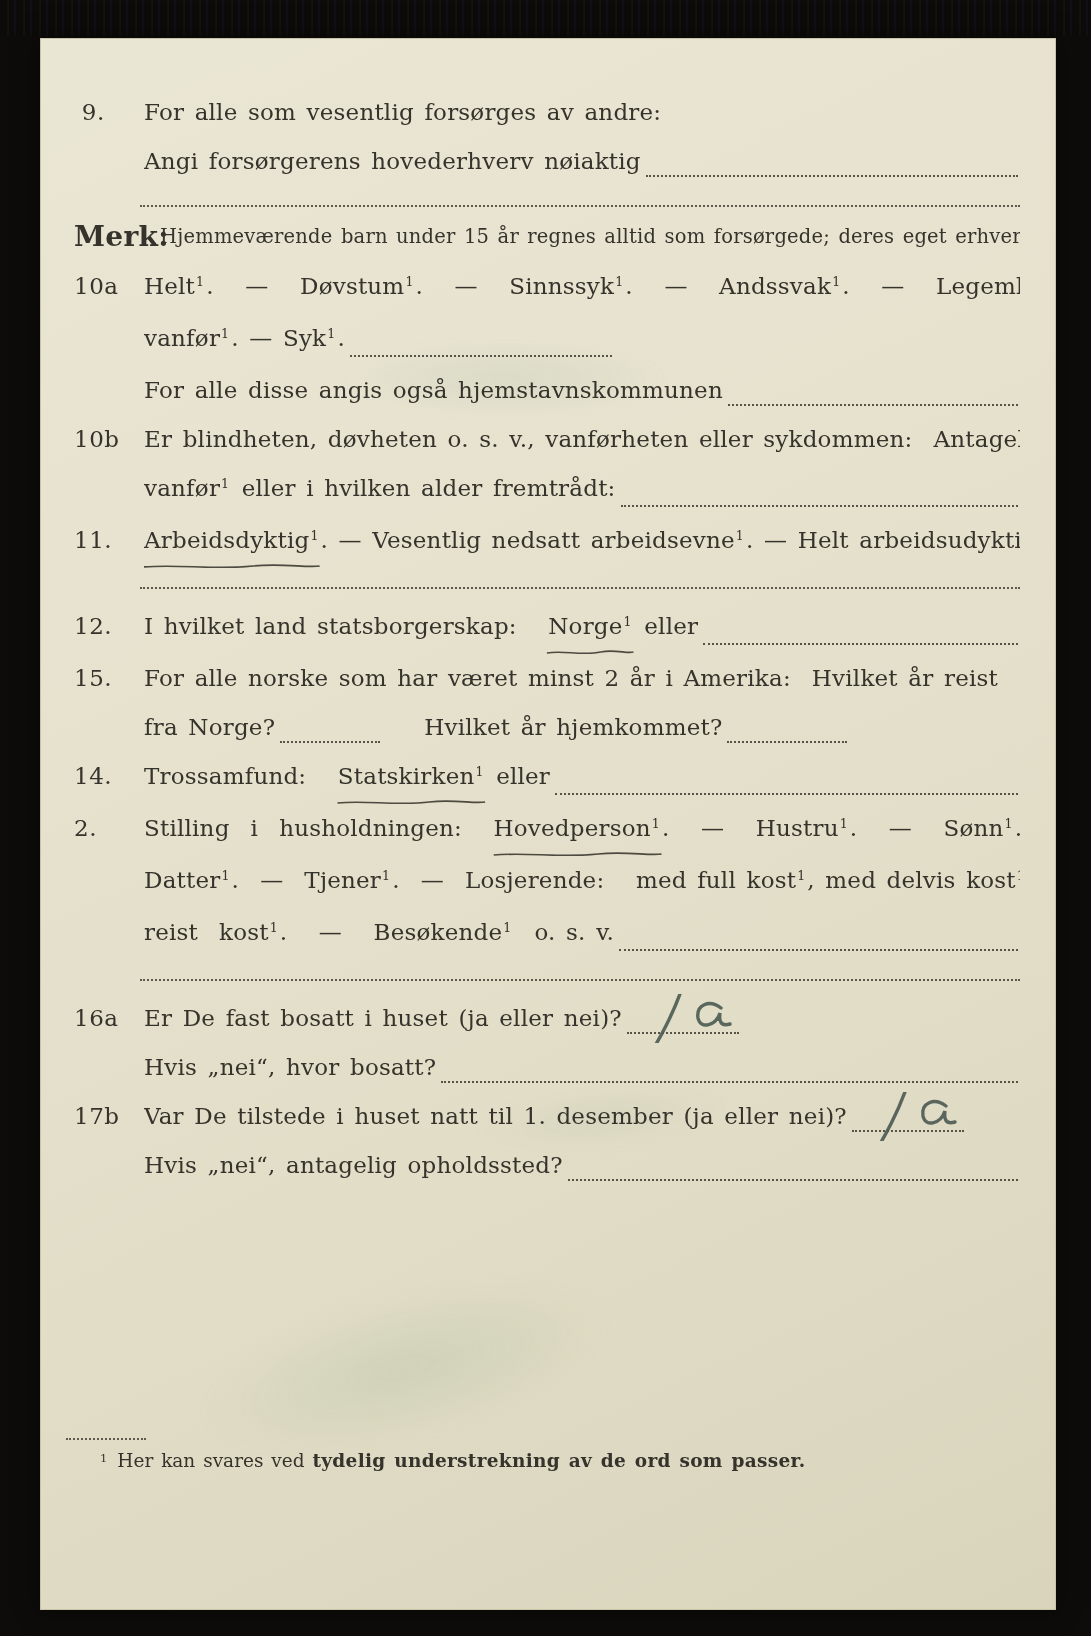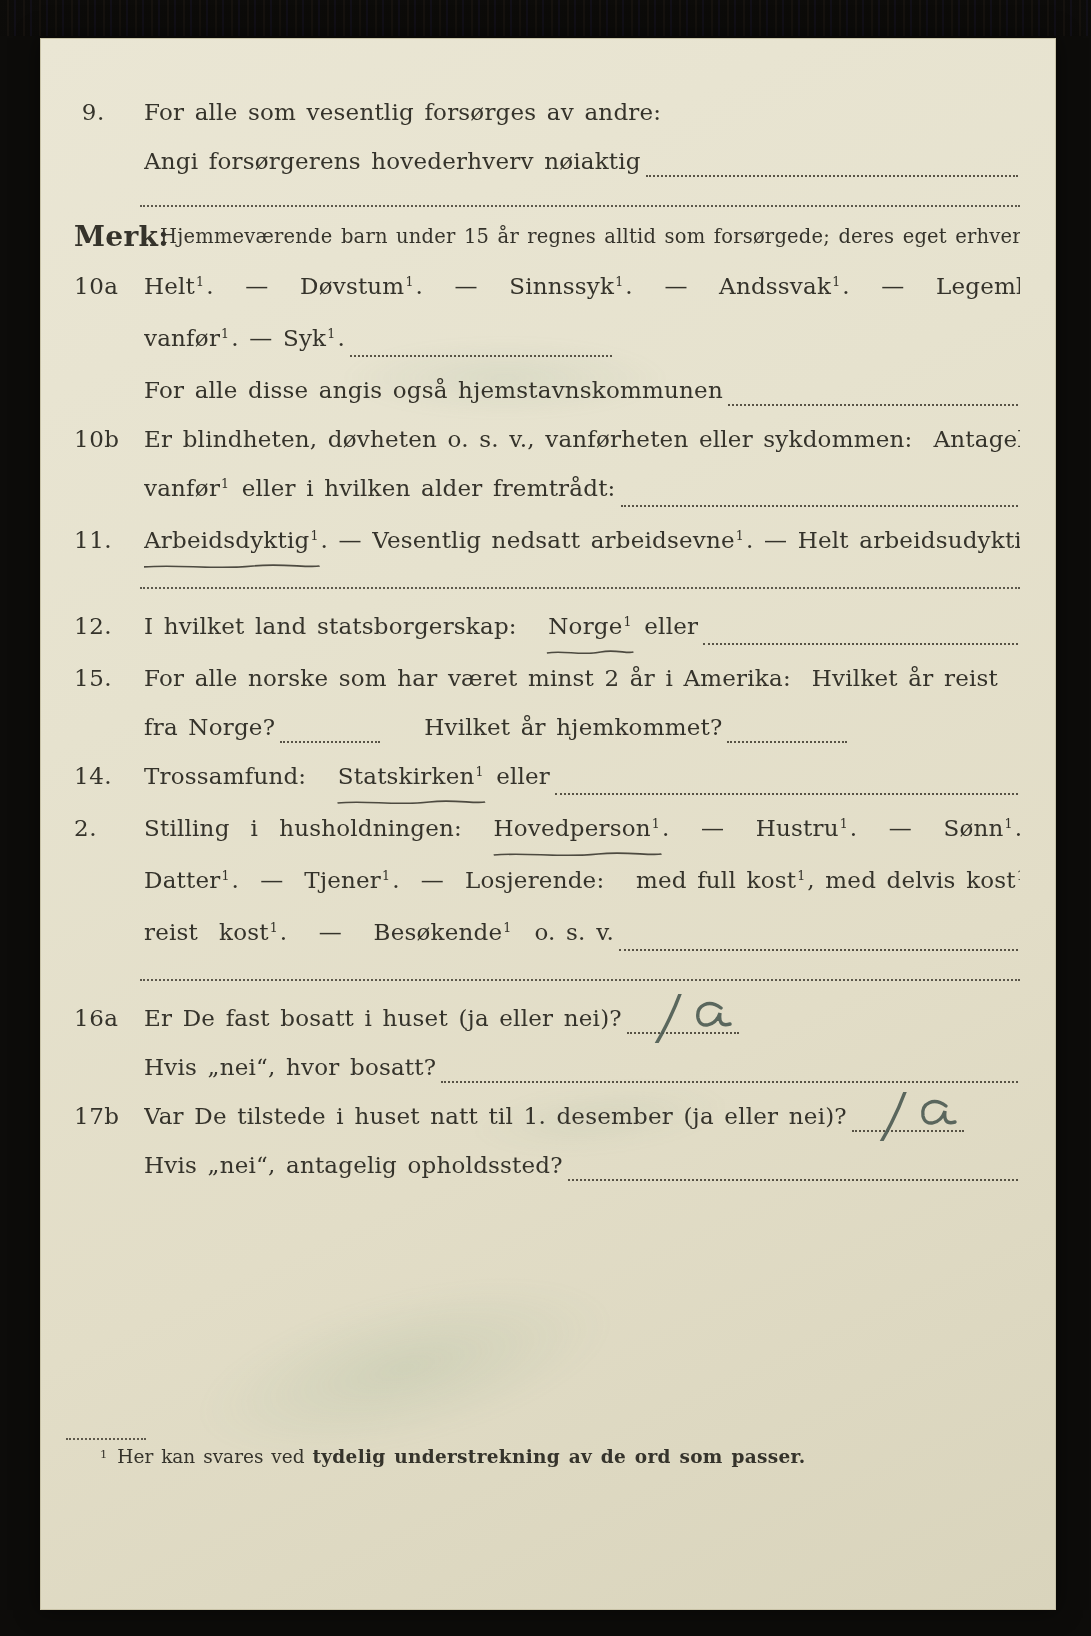--- a/index.html
+++ b/index.html
@@ -61,21 +61,21 @@
   .row.sep{display:block;padding:0 36px 0 100px;margin:17px 0 13px;}
   .sepline{height:2px;border-bottom:2.5px dotted rgba(58,54,44,.8);}
 
   .row.merk{margin:10px 0 8px;}
   .merk .num{font-weight:bold;font-size:28px;line-height:34px;letter-spacing:.3px;}
   .merk .line{font-size:19.5px;line-height:34px;word-spacing:2px;padding-left:16px;}
 
   .spacer{height:248px;}
   .footnote-sep{margin:0 0 4px 26px;width:80px;border-top:2px dotted rgba(70,66,54,.85);}
   .footnote{
-    padding-left:60px;font-size:18.5px;line-height:26px;word-spacing:2px;color:#35332b;
+    padding-left:60px;font-size:18.5px;line-height:34px;word-spacing:2px;color:#35332b;
   }
   .footnote .fn-marker{font-size:11.5px;position:relative;top:-5px;margin-right:10px;}
   .footnote b{font-weight:bold;letter-spacing:.3px;}
 </style>
 </head>
 <body>
 
 <div class="scan-noise"></div>
 
 <div class="page">

